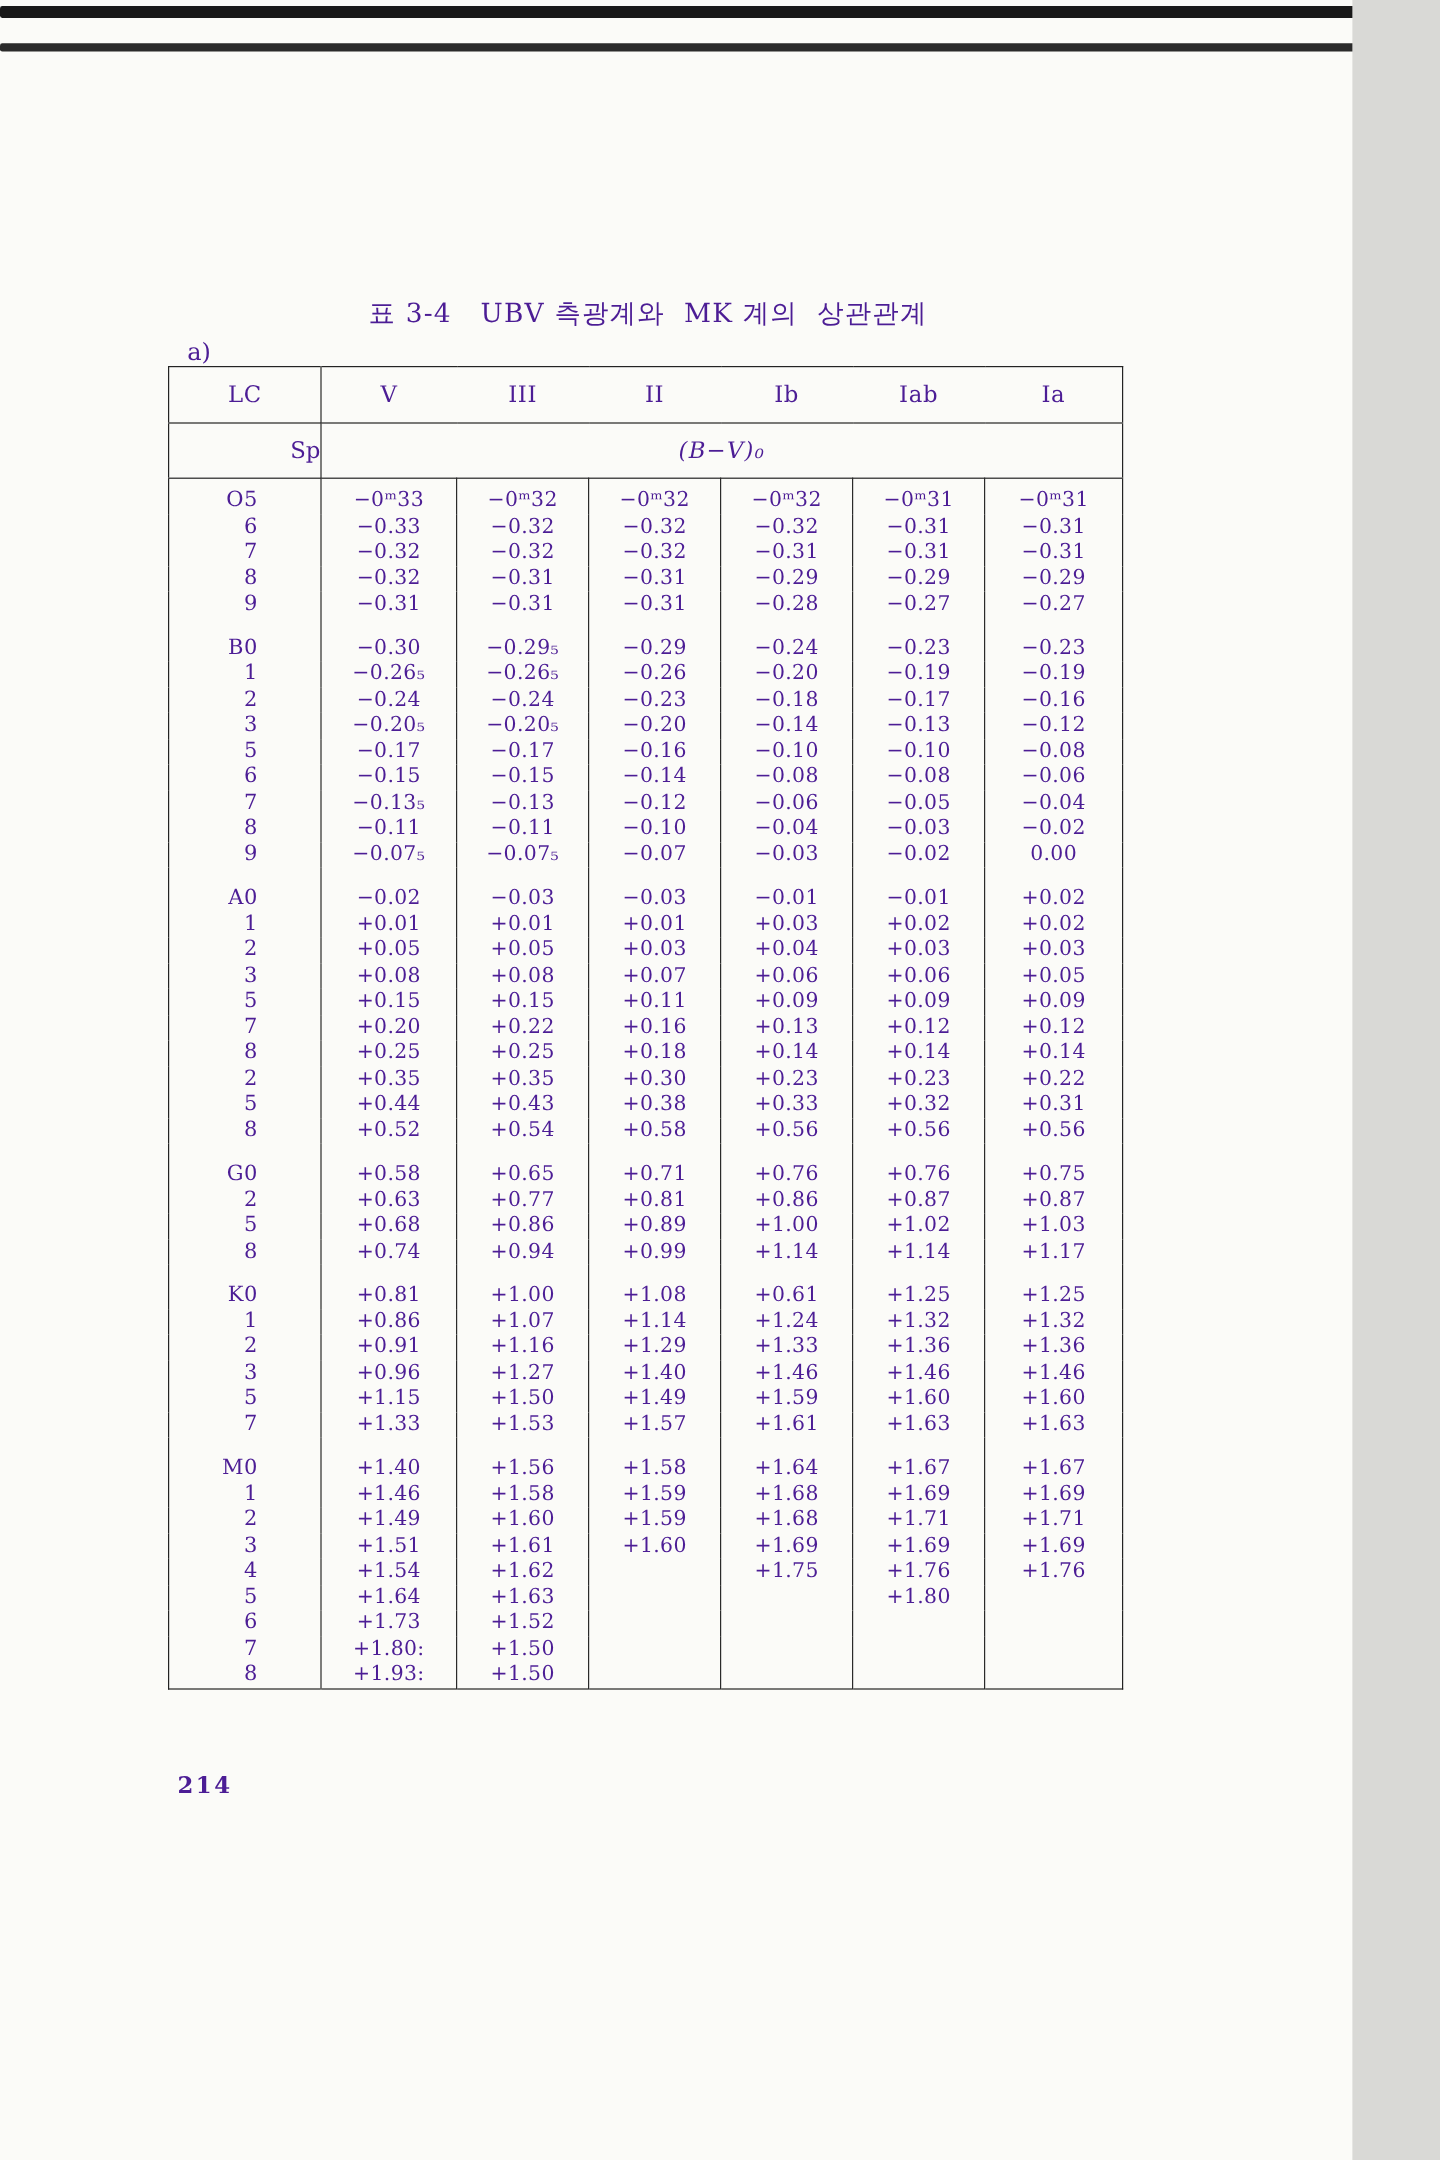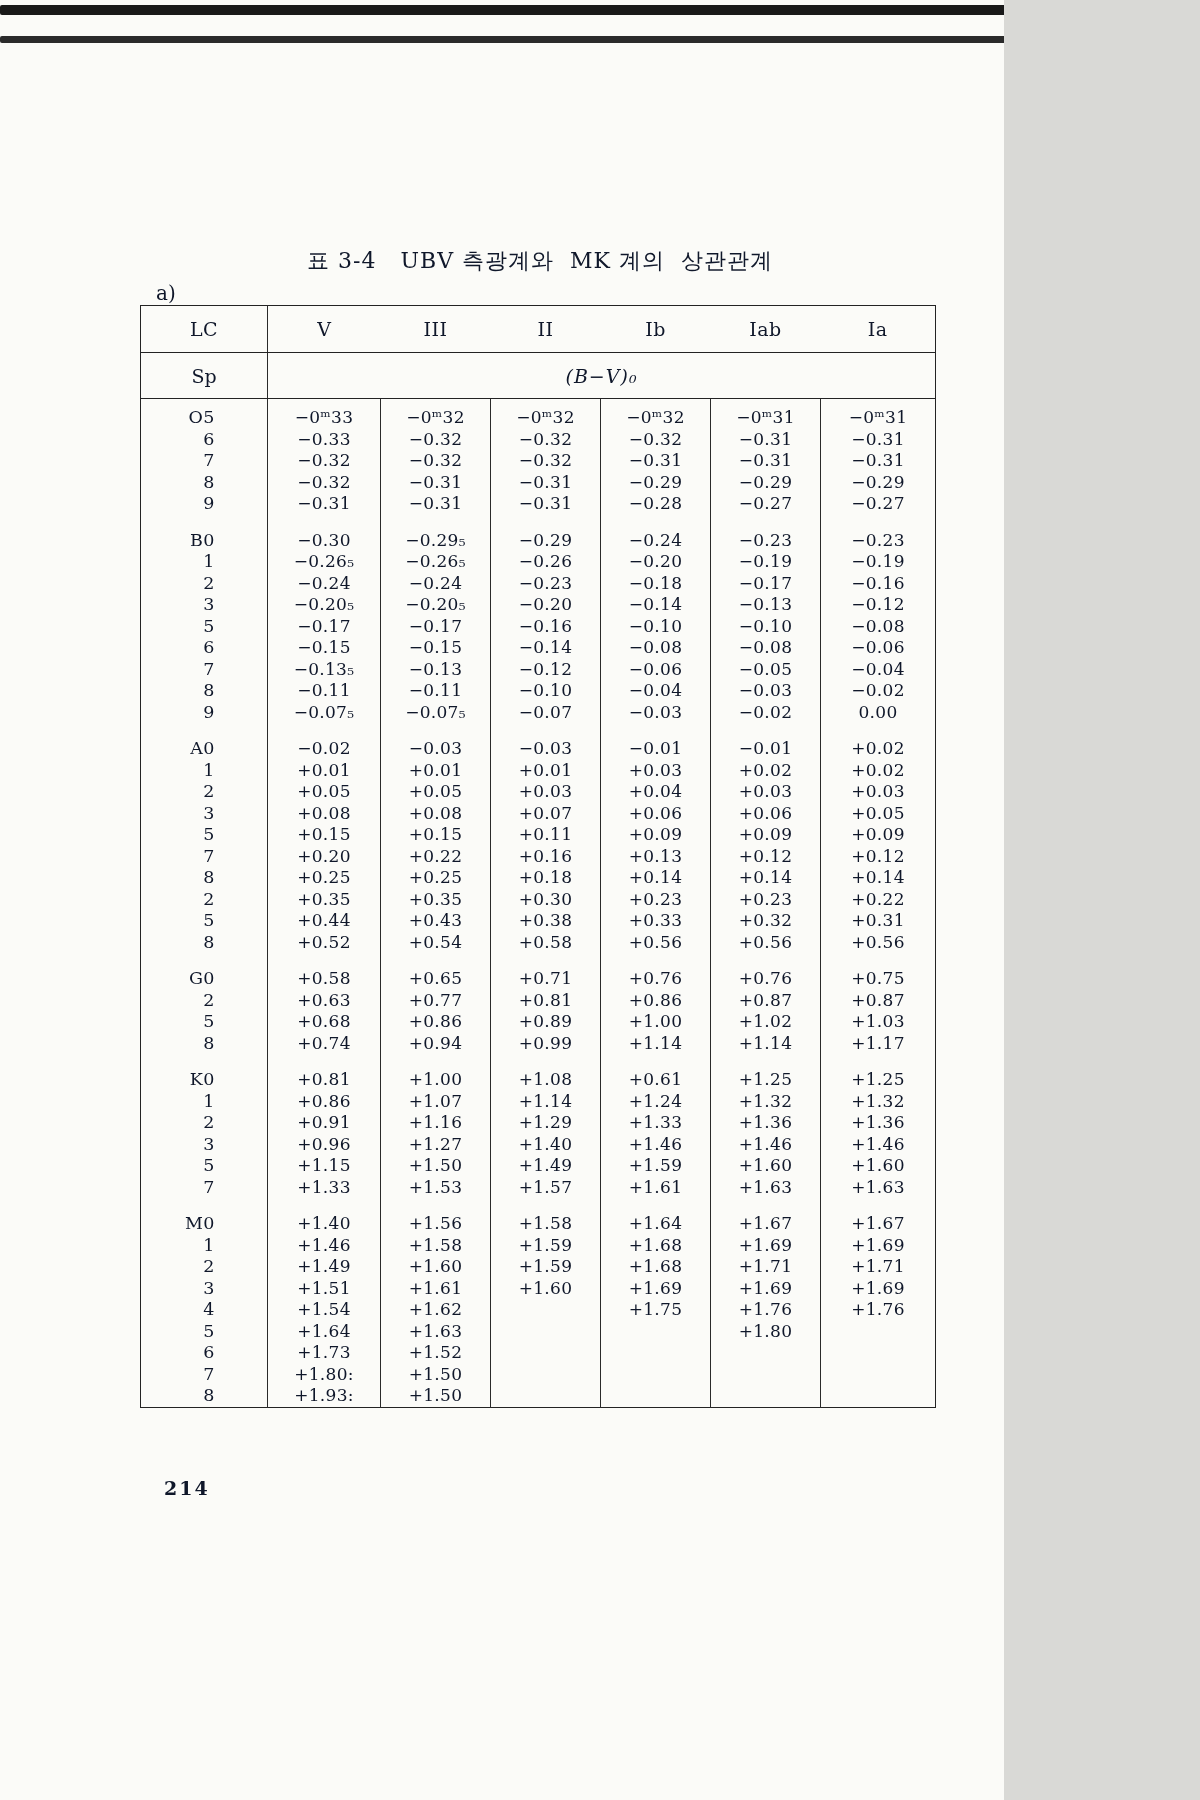--- a/index.html
+++ b/index.html
@@ -1,22 +1,22 @@
 <!DOCTYPE html>
 <html><head>
 <meta charset="utf-8">
 <style>
   html, body { margin: 0; padding: 0; background: #d9d9d6; }
   .scan-page {
     position: relative;
-    width: 1004px;
+    width: 1127px;
     height: 1800px;
     background: #fbfbf8;
     font-family: "DejaVu Serif", "Liberation Serif", serif;
-    color: #0f172a;
+    color: #4c1d95;
     overflow: hidden;
   }
   .artifact-bar { position: absolute; background: #191919; border-radius: 2px; }
   .bar1 { left: 0; top: 5px; width: 1200px; height: 10px; }
   .bar2 { left: 0; top: 36px; width: 1200px; height: 7px; opacity: .92; }
 
   .doc-title {
     position: absolute;
     top: 246px; left: 0; width: 1080px;
     text-align: center;
@@ -52,21 +52,21 @@
     border-bottom: 1.6px solid #232323;
   }
   tr.hdr th.lc-cell { border-right: 1.5px solid #2a2a2a; }
   tr.subhdr th {
     height: 45px;
     font-size: 19px;
     text-align: center;
     vertical-align: middle;
     border-bottom: 1.6px solid #232323;
   }
-  tr.subhdr th.lc-cell { border-right: 1.5px solid #2a2a2a; }
+  tr.subhdr th.lc-cell { border-right: 1.5px solid #2a2a2a; text-align: right; }
   th.bv-cell { font-style: italic; letter-spacing: 1px; }
 
   td.sp-cell {
     text-align: right;
     padding-right: 52px;
     font-size: 17.5px;
     letter-spacing: .5px;
     height: 21.5px;
     line-height: 21.5px;
   }
@@ -77,21 +77,21 @@
     letter-spacing: .3px;
     height: 21.5px;
     line-height: 21.5px;
     white-space: pre;
   }
   tbody tr:first-child td { padding-top: 8px; }
   tbody tr.group-start td { padding-top: 15px; }
 
   .page-number {
     position: absolute;
-    left: 164px; top: 1477px;
+    left: 148px; top: 1477px;
     font-size: 19px;
     font-weight: bold;
     letter-spacing: 2px;
   }
 </style>
 </head>
 <body>
 
 <div class="scan-page">
 

